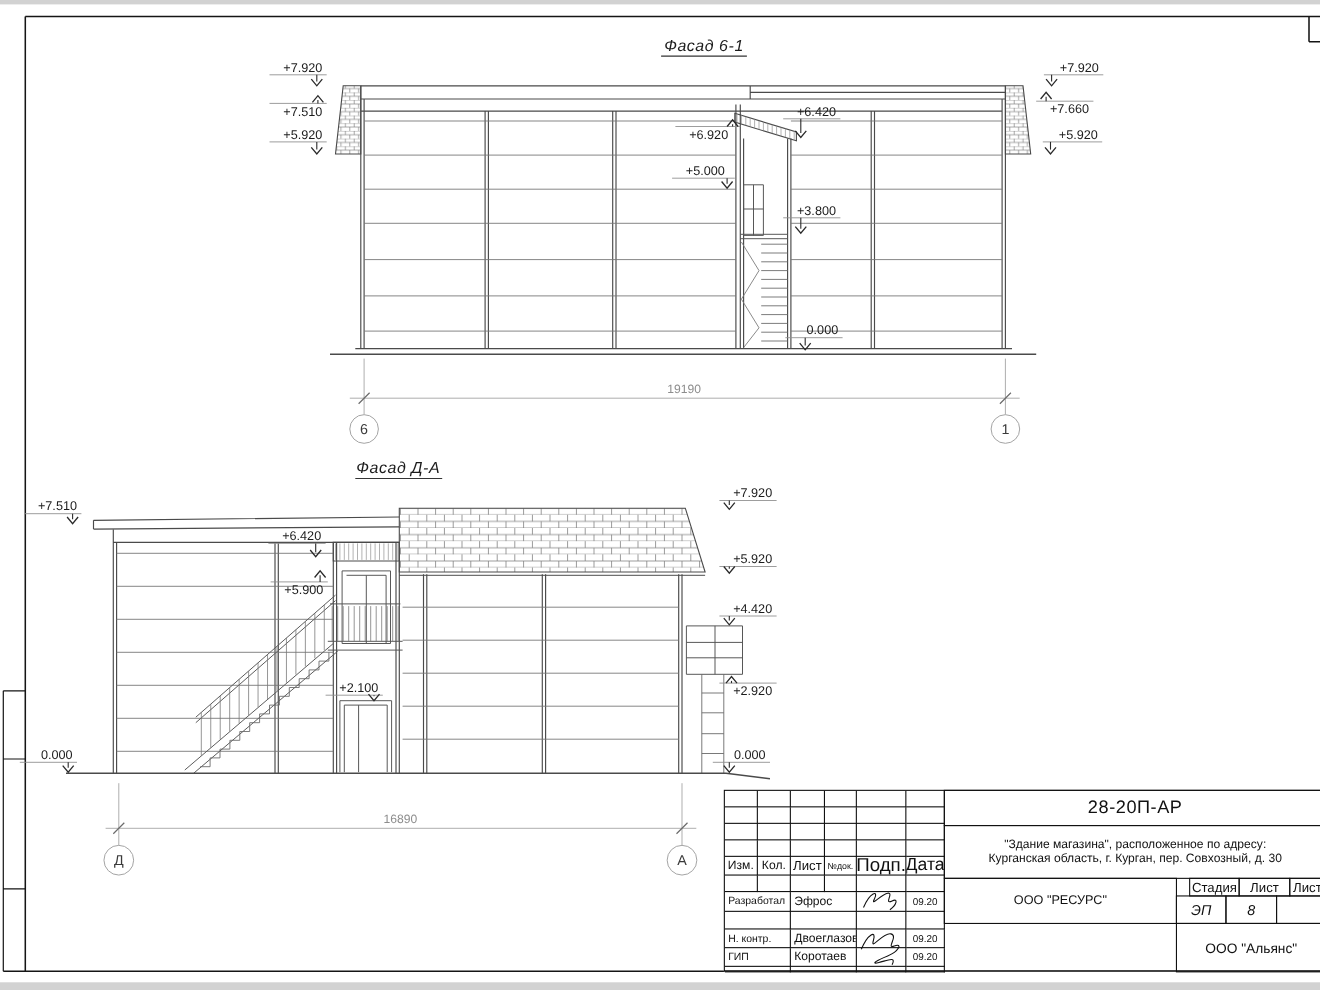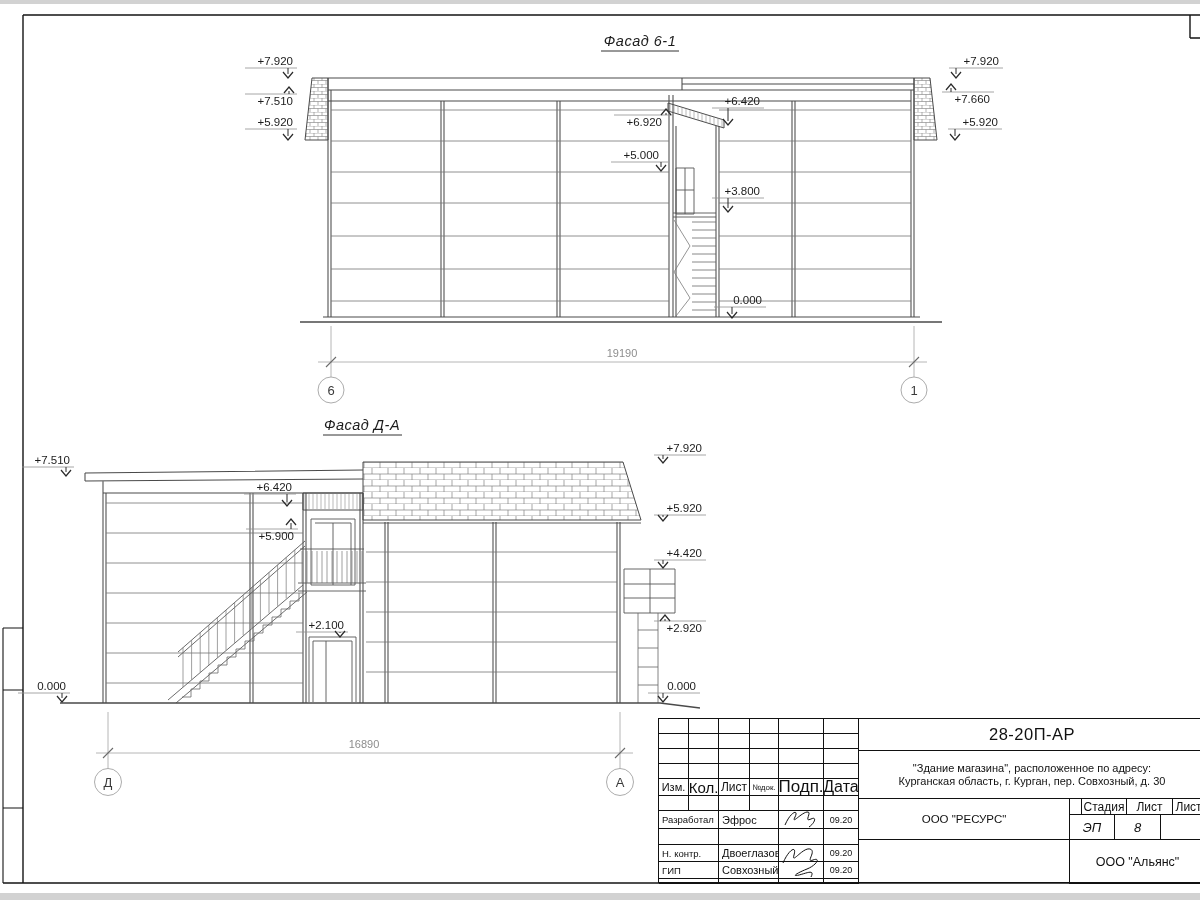--- a/index.html
+++ b/index.html
@@ -364,21 +364,21 @@
       <div class="tcell" style="left: 91px; top: 30px; width: 29px; height: 15px;"></div>
       <div class="tcell" style="left: 120px; top: 30px; width: 45px; height: 15px;"></div>
       <div class="tcell" style="left: 165px; top: 30px; width: 35px; height: 15px;"></div>
       <div class="tcell" style="left: 0px; top: 45px; width: 30px; height: 15px;"></div>
       <div class="tcell" style="left: 30px; top: 45px; width: 30px; height: 15px;"></div>
       <div class="tcell" style="left: 60px; top: 45px; width: 31px; height: 15px;"></div>
       <div class="tcell" style="left: 91px; top: 45px; width: 29px; height: 15px;"></div>
       <div class="tcell" style="left: 120px; top: 45px; width: 45px; height: 15px;"></div>
       <div class="tcell" style="left: 165px; top: 45px; width: 35px; height: 15px;"></div>
       <div class="tcell" style="left: 0px; top: 60px; width: 30px; height: 17px; font-size: 11px;">Изм.</div>
-      <div class="tcell" style="left: 30px; top: 60px; width: 30px; height: 17px; font-size: 15px;">Кол.</div>
+      <div class="tcell" style="left: 30px; top: 60px; width: 30px; height: 17px; font-size: 11px;">Кол.</div>
       <div class="tcell" style="left: 60px; top: 60px; width: 31px; height: 17px; font-size: 12px;">Лист</div>
       <div class="tcell" style="left: 91px; top: 60px; width: 29px; height: 17px; font-size: 8px;">№док.</div>
       <div class="tcell" style="left: 120px; top: 60px; width: 45px; height: 17px; font-size: 17px;">Подп.</div>
       <div class="tcell" style="left: 165px; top: 60px; width: 35px; height: 17px; font-size: 16px;">Дата</div>
       <div class="tcell" style="left: 0px; top: 77px; width: 30px; height: 15px;"></div>
       <div class="tcell" style="left: 30px; top: 77px; width: 30px; height: 15px;"></div>
       <div class="tcell" style="left: 60px; top: 77px; width: 31px; height: 15px;"></div>
       <div class="tcell" style="left: 91px; top: 77px; width: 29px; height: 15px;"></div>
       <div class="tcell" style="left: 120px; top: 77px; width: 45px; height: 15px;"></div>
       <div class="tcell" style="left: 165px; top: 77px; width: 35px; height: 15px;"></div>
@@ -388,21 +388,21 @@
       <div class="tcell" style="left: 165px; top: 92px; width: 35px; height: 18px; font-size: 9px;">09.20</div>
       <div class="tcell left" style="left: 0px; top: 110px; width: 60px; height: 16px; font-size: 9.5px;"></div>
       <div class="tcell left" style="left: 60px; top: 110px; width: 60px; height: 16px; font-size: 11px;"></div>
       <div class="tcell" style="left: 120px; top: 110px; width: 45px; height: 16px; font-size: 11px;"></div>
       <div class="tcell" style="left: 165px; top: 110px; width: 35px; height: 16px; font-size: 9px;"></div>
       <div class="tcell left" style="left: 0px; top: 126px; width: 60px; height: 17px; font-size: 9.5px;">Н. контр.</div>
       <div class="tcell left" style="left: 60px; top: 126px; width: 60px; height: 17px; font-size: 11px;">Двоеглазов</div>
       <div class="tcell" style="left: 120px; top: 126px; width: 45px; height: 17px; font-size: 11px;"></div>
       <div class="tcell" style="left: 165px; top: 126px; width: 35px; height: 17px; font-size: 9px;">09.20</div>
       <div class="tcell left" style="left: 0px; top: 143px; width: 60px; height: 17px; font-size: 9.5px;">ГИП</div>
-      <div class="tcell left" style="left: 60px; top: 143px; width: 60px; height: 17px; font-size: 11px;">Совхозный</div>
+      <div class="tcell left" style="left: 60px; top: 143px; width: 60px; height: 17px; font-size: 11px;">Коротаев</div>
       <div class="tcell" style="left: 120px; top: 143px; width: 45px; height: 17px; font-size: 11px;"></div>
       <div class="tcell" style="left: 165px; top: 143px; width: 35px; height: 17px; font-size: 9px;">09.20</div>
       <div class="tcell left" style="left: 0px; top: 160px; width: 60px; height: 5px; font-size: 9.5px;"></div>
       <div class="tcell left" style="left: 60px; top: 160px; width: 60px; height: 5px; font-size: 11px;"></div>
       <div class="tcell" style="left: 120px; top: 160px; width: 45px; height: 5px; font-size: 11px;"></div>
       <div class="tcell" style="left: 165px; top: 160px; width: 35px; height: 5px; font-size: 9px;"></div>
     </div>
 
   <div class="rcell doc-num" style="left:199px;top:-1px;width:348px;height:33px">28-20П-АР</div>
   <div class="rcell addr" style="left:199px;top:31px;width:348px;height:49px">

